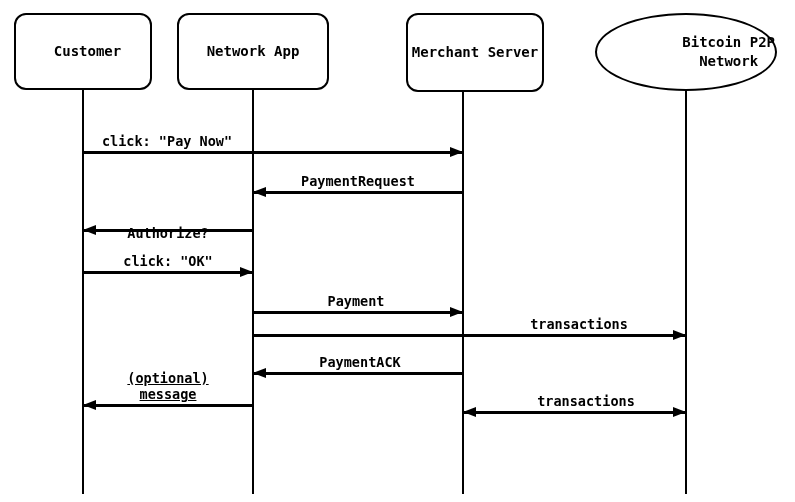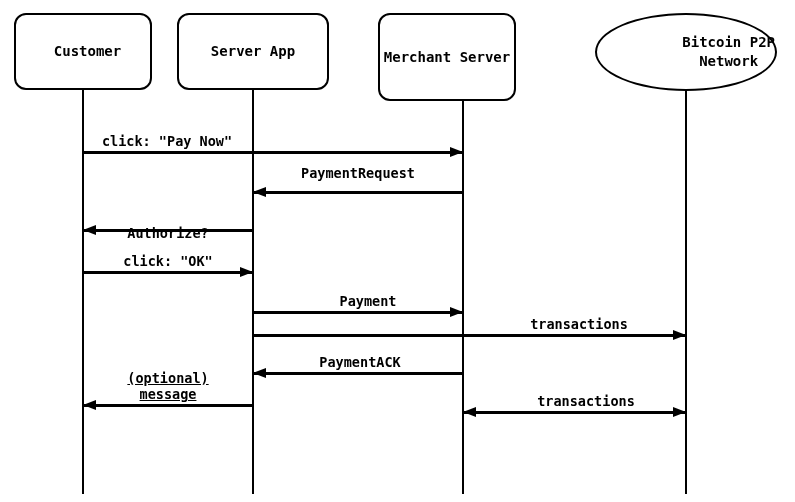--- a/index.html
+++ b/index.html
@@ -77,46 +77,46 @@
       <div class="lifeline" style="left: 81.75px; top: 88px; height: 406px;"></div>
       <div class="lifeline" style="left: 251.75px; top: 88px; height: 406px;"></div>
       <div class="lifeline" style="left: 461.75px; top: 88px; height: 406px;"></div>
       <div class="lifeline" style="left: 684.75px; top: 89px; height: 405px;"></div>
     </div>
   <div id="layer-participants">
       <div class="participant rounded-rect" style="left: 14px; top: 13px; width: 138px; height: 77px; padding-left: 9px;">
         <div class="participant-label">Customer</div>
       </div>
       <div class="participant rounded-rect" style="left: 177px; top: 13px; width: 152px; height: 77px;">
-        <div class="participant-label">Server App</div>
+        <div class="participant-label">Network App</div>
       </div>
-      <div class="participant rounded-rect" style="left: 378px; top: 13px; width: 138px; height: 88px;">
+      <div class="participant rounded-rect" style="left: 406px; top: 13px; width: 138px; height: 79px;">
         <div class="participant-label">Merchant Server</div>
       </div>
       <div class="participant ellipse" style="left: 595px; top: 13px; width: 182px; height: 78px;">
         <div class="participant-label">Bitcoin P2P
 Network</div>
       </div>
     </div>
   <div id="layer-messages">
       <div class="msg-line" style="left: 83px; top: 150.5px; width: 380px;"></div>
       <div class="arrowhead point-right" style="left: 450px; top: 146.5px;"></div>
       <div class="msg-label" style="left: 167px; top: 149px;">click: "Pay Now"</div>
       <div class="msg-line" style="left: 253px; top: 190.5px; width: 210px;"></div>
       <div class="arrowhead point-left" style="left: 253px; top: 186.5px;"></div>
-      <div class="msg-label" style="left: 358px; top: 181px;">PaymentRequest</div>
+      <div class="msg-label" style="left: 358px; top: 189px;">PaymentRequest</div>
       <div class="msg-line" style="left: 83px; top: 228.5px; width: 170px;"></div>
       <div class="arrowhead point-left" style="left: 83px; top: 224.5px;"></div>
       <div class="msg-label" style="left: 168px; top: 241px;">Authorize?</div>
       <div class="msg-line" style="left: 83px; top: 270.5px; width: 170px;"></div>
       <div class="arrowhead point-right" style="left: 240px; top: 266.5px;"></div>
       <div class="msg-label" style="left: 168px; top: 269px;">click: "OK"</div>
       <div class="msg-line" style="left: 253px; top: 310.5px; width: 210px;"></div>
       <div class="arrowhead point-right" style="left: 450px; top: 306.5px;"></div>
-      <div class="msg-label" style="left: 368px; top: 309px;">Payment</div>
+      <div class="msg-label" style="left: 356px; top: 309px;">Payment</div>
       <div class="msg-line" style="left: 253px; top: 333.5px; width: 433px;"></div>
       <div class="arrowhead point-right" style="left: 673px; top: 329.5px;"></div>
       <div class="msg-label" style="left: 579px; top: 332px;">transactions</div>
       <div class="msg-line" style="left: 253px; top: 371.5px; width: 210px;"></div>
       <div class="arrowhead point-left" style="left: 253px; top: 367.5px;"></div>
       <div class="msg-label" style="left: 360px; top: 370px; text-align: center;">PaymentACK</div>
       <div class="msg-line" style="left: 83px; top: 403.5px; width: 170px;"></div>
       <div class="arrowhead point-left" style="left: 83px; top: 399.5px;"></div>
       <div class="msg-label" style="left: 168px; top: 402px; text-decoration: underline;">(optional)
 message</div>

